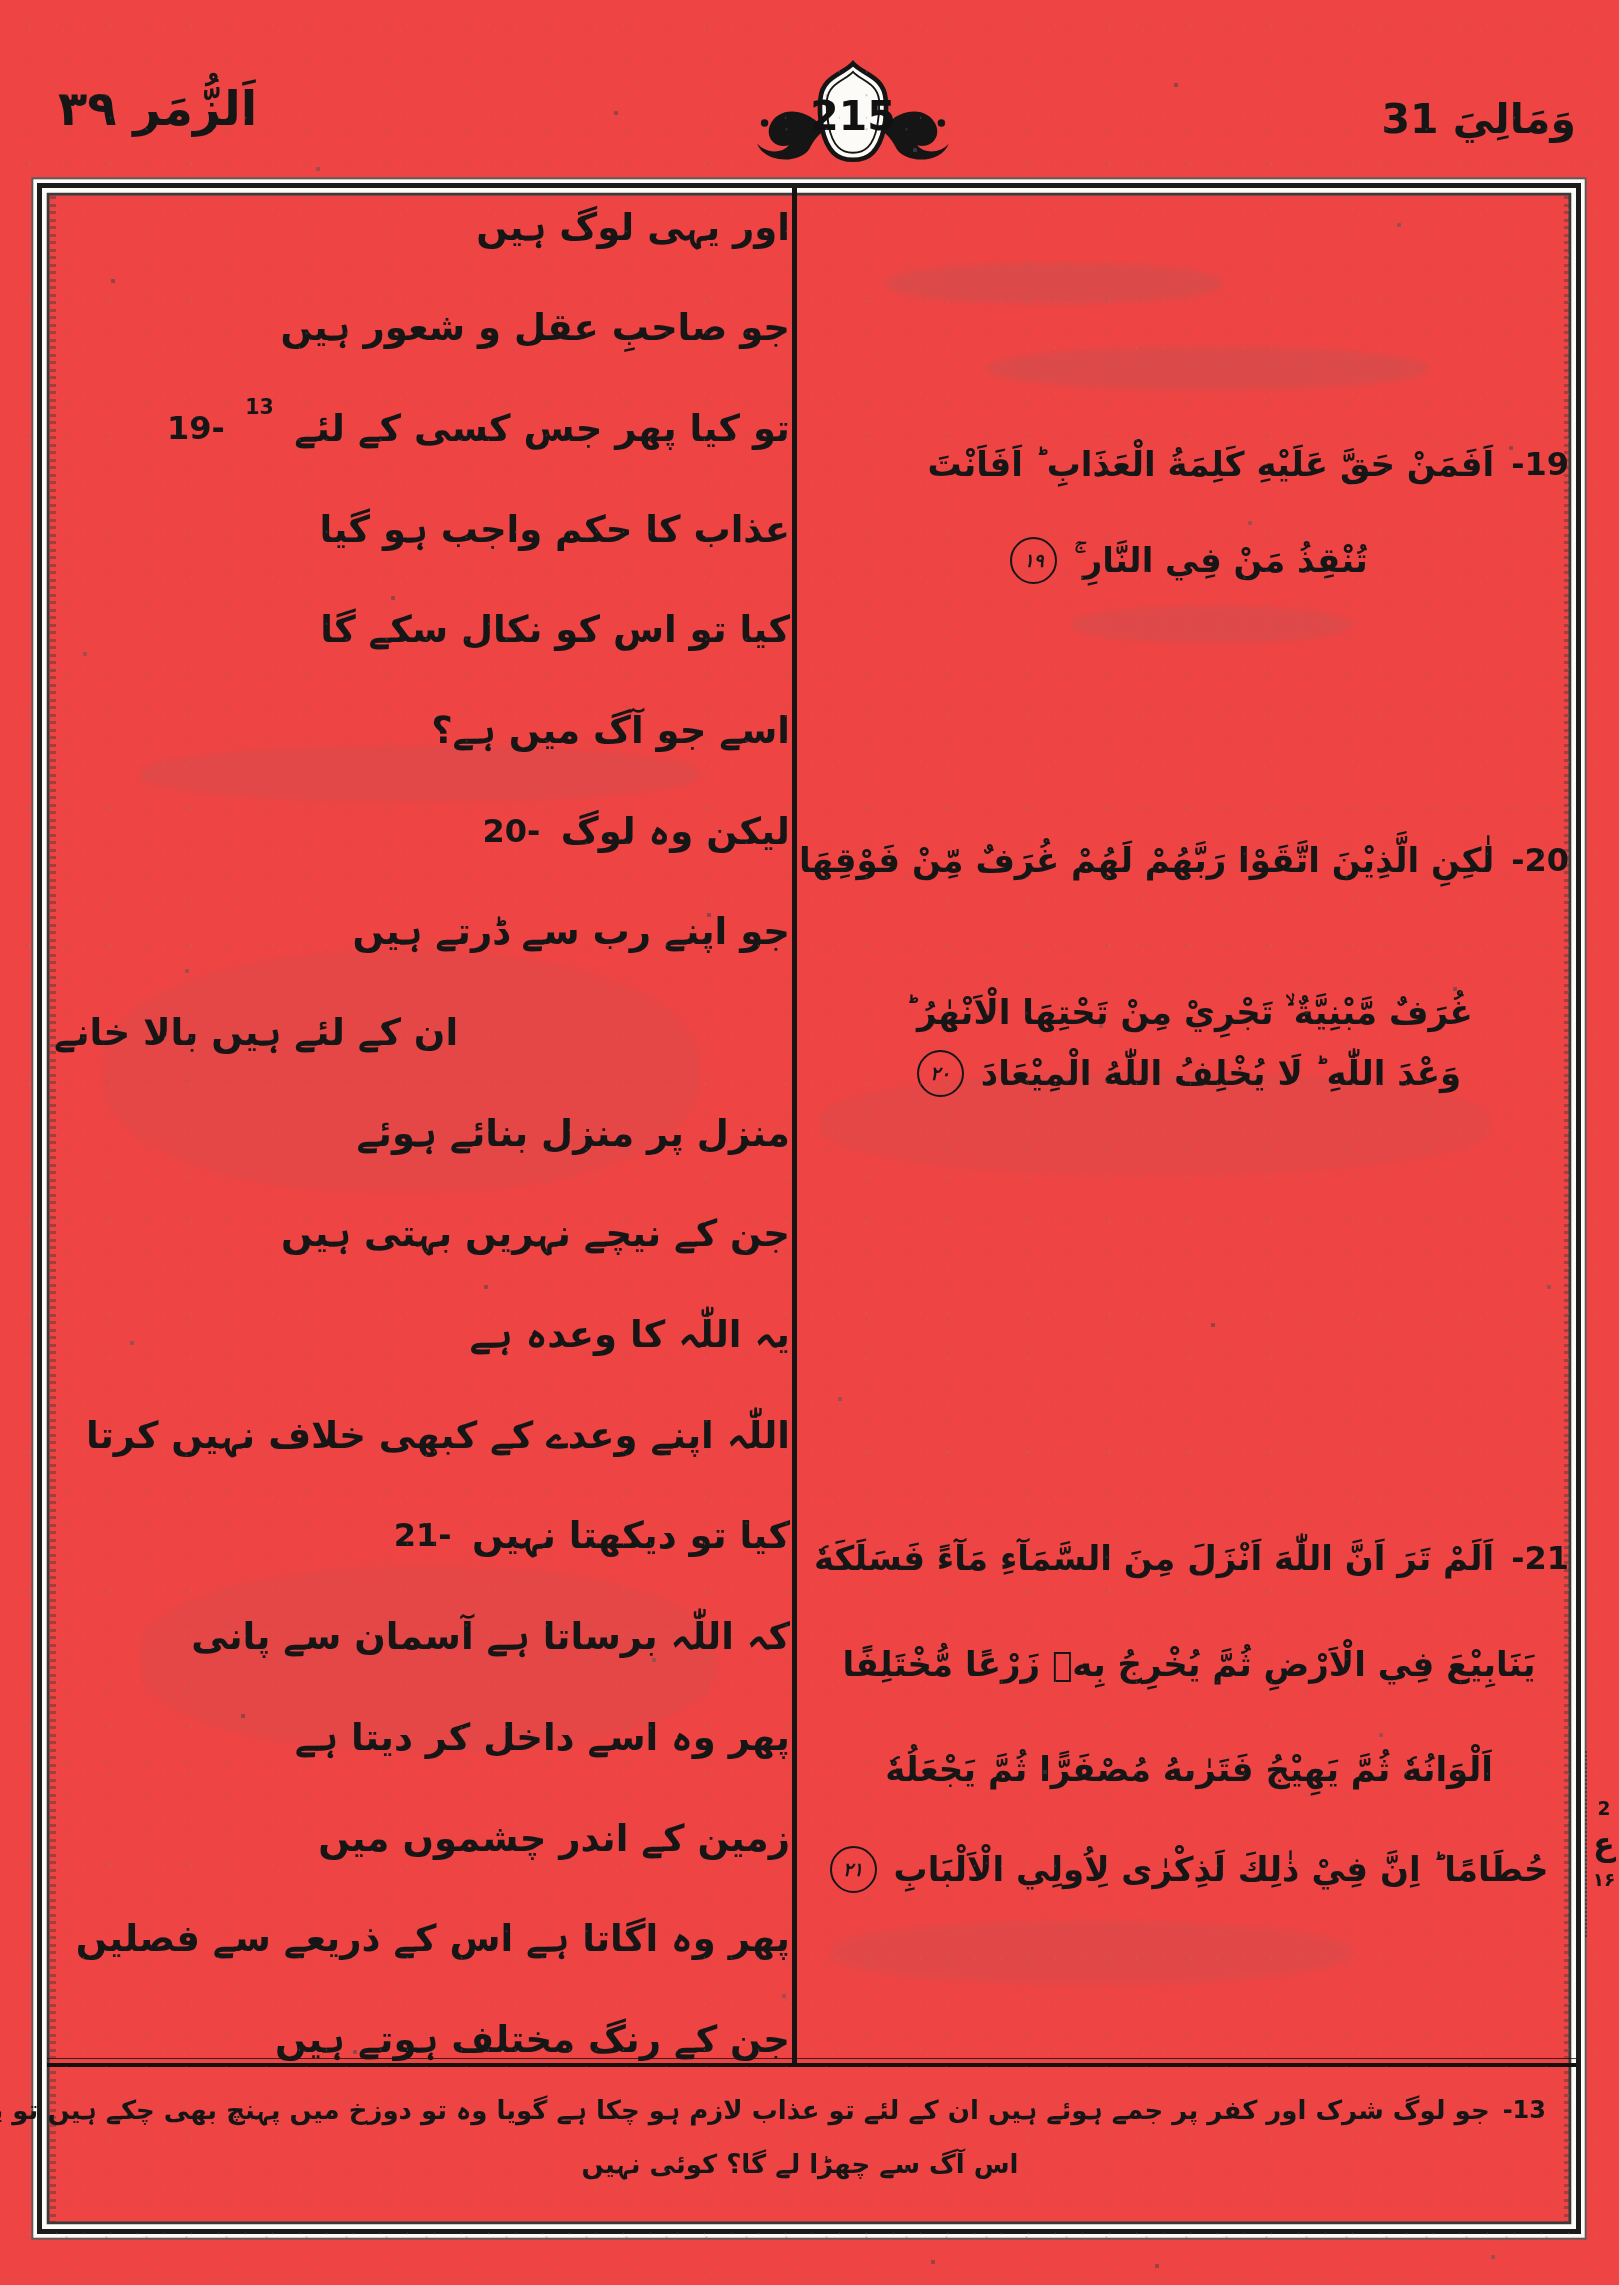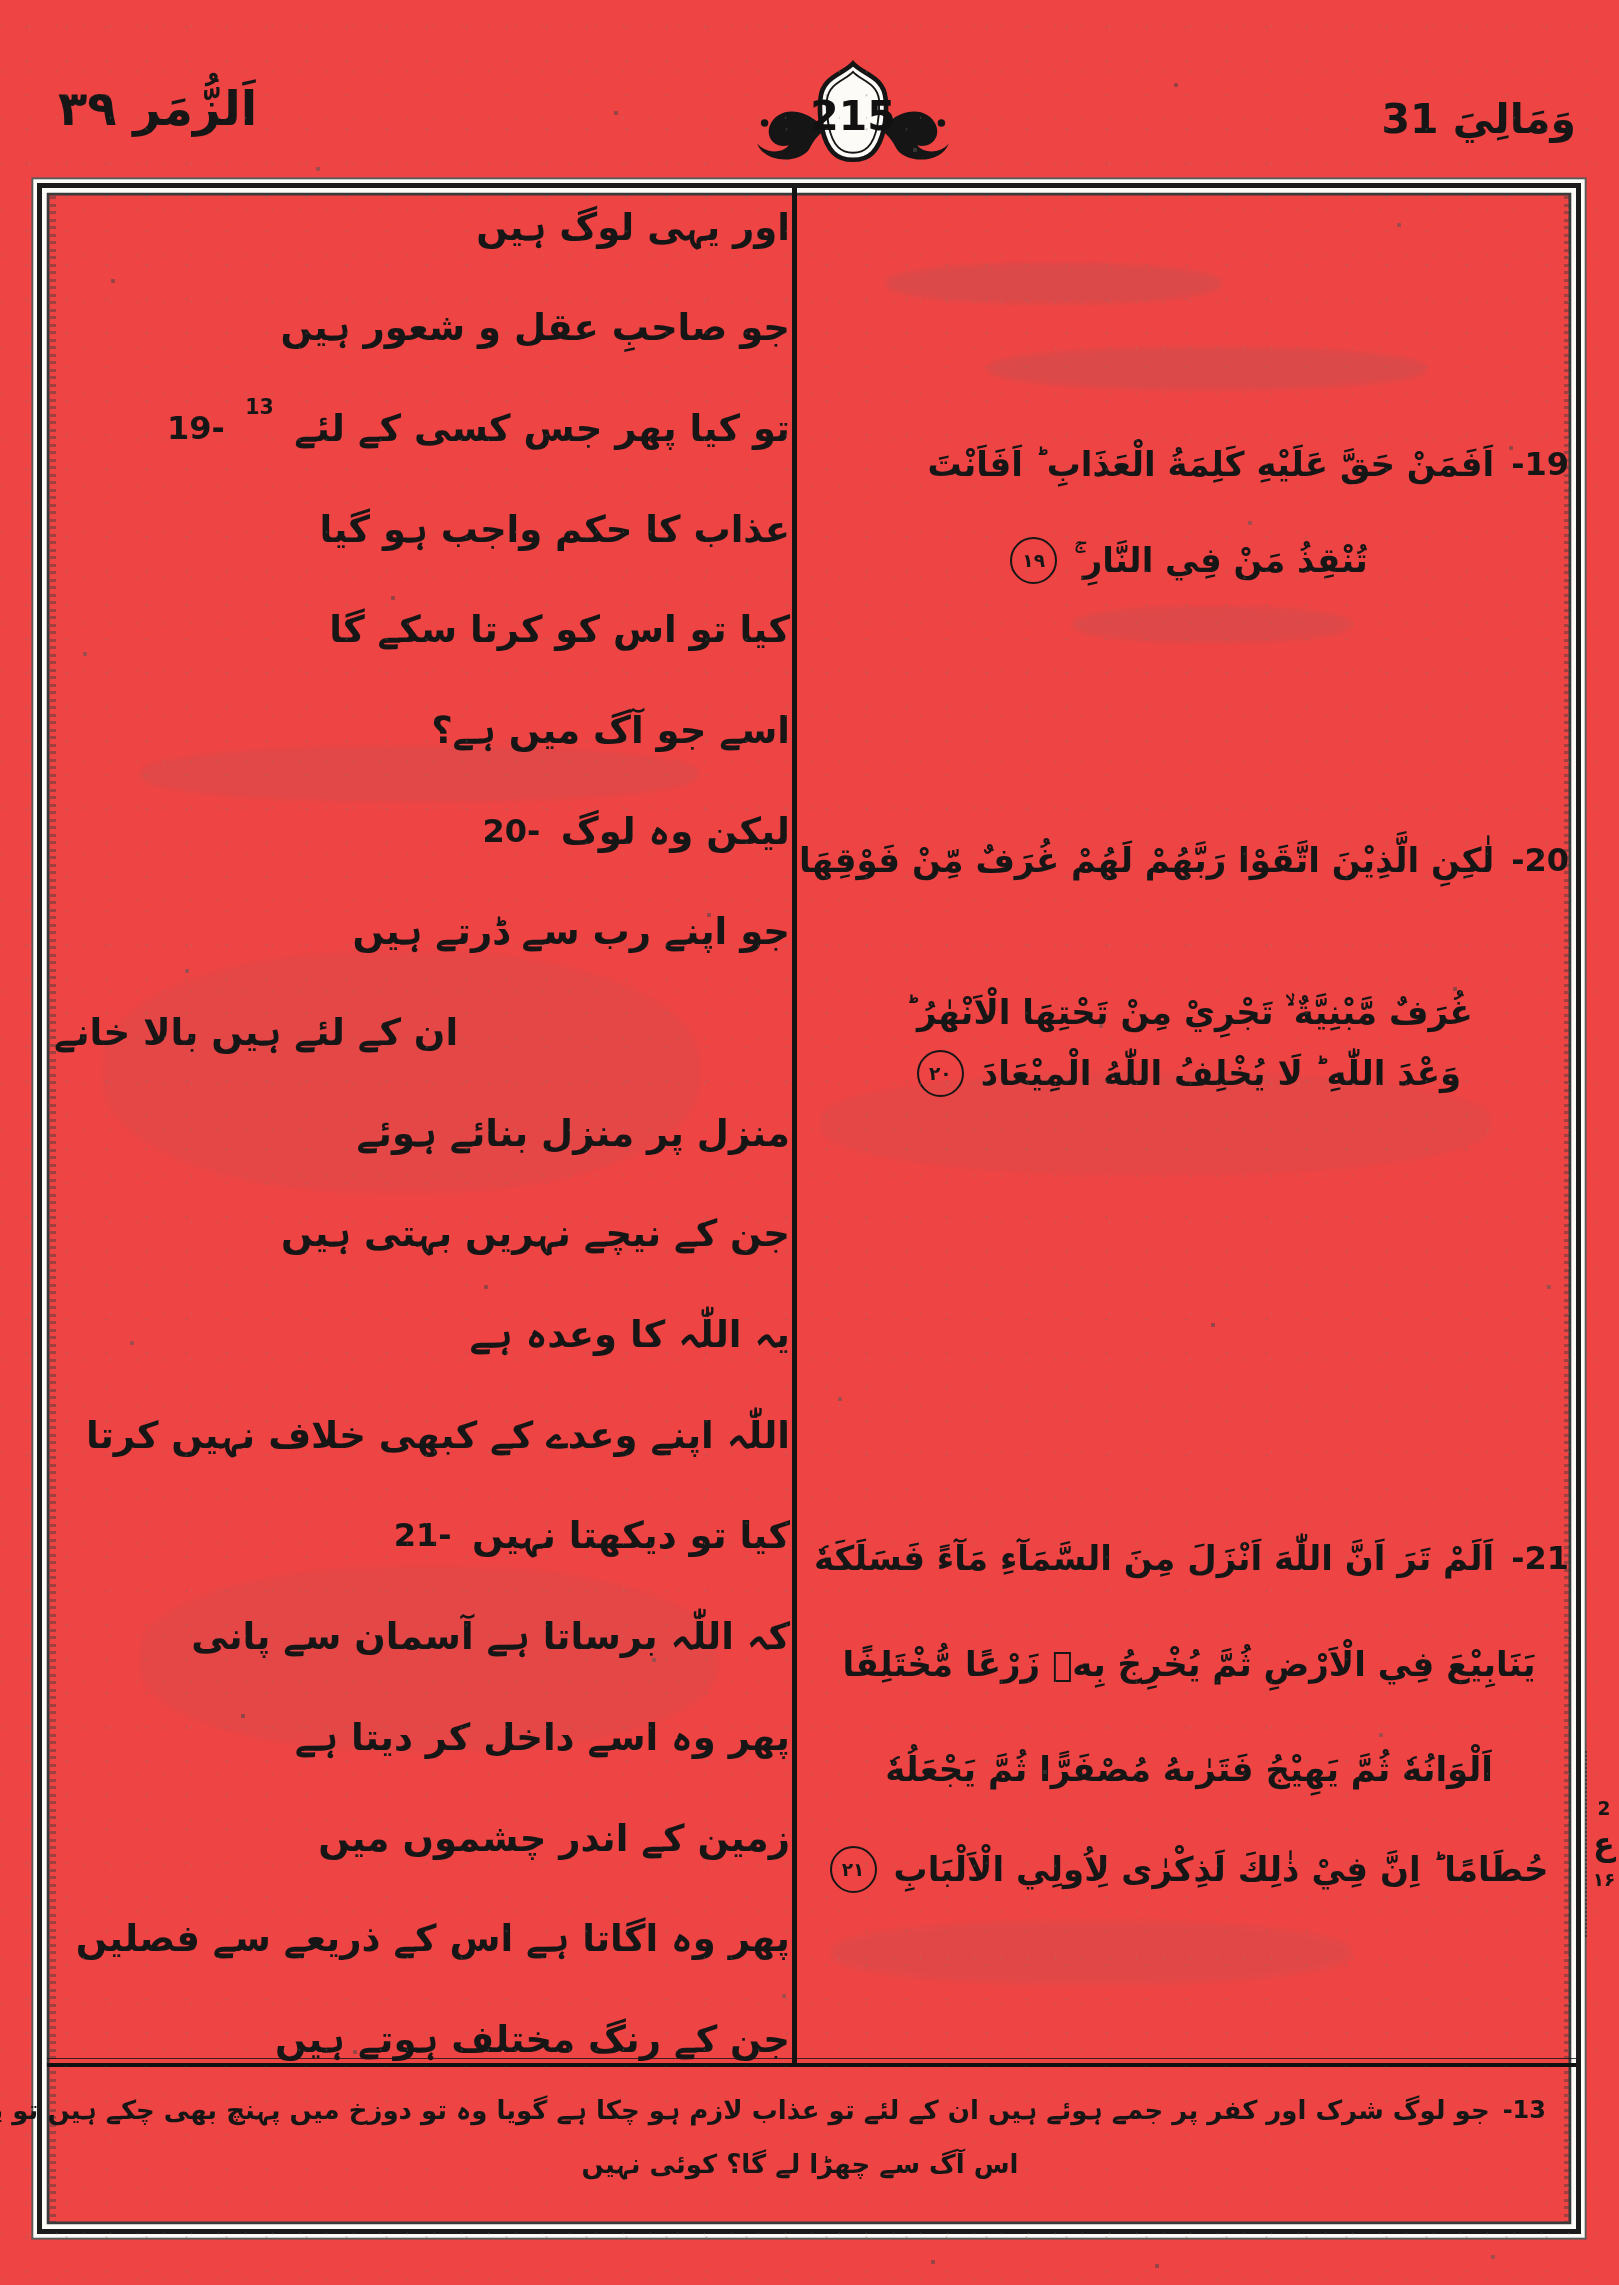--- a/index.html
+++ b/index.html
@@ -54,21 +54,21 @@
     position:absolute;left:809px;width:760px;height:80px;z-index:3;
     display:flex;align-items:center;direction:rtl;column-gap:17px;
     font-weight:bold;font-size:34px;white-space:nowrap;overflow:visible;
   }
   .a-line.center{justify-content:center;}
   .a-text{white-space:nowrap;}
   .v-num{font-size:32px;}
   .ayah-circle{
     display:inline-flex;align-items:center;justify-content:center;
     width:43px;height:43px;border:2.8px solid #161616;border-radius:50%;
-    font-size:18.6px;flex:0 0 auto;
+    font-size:18.6px;flex:0 0 auto;font-style:italic;
   }
 
   
   .u-line{
     position:absolute;left:54px;width:736px;height:58px;z-index:3;
     display:flex;align-items:center;direction:rtl;column-gap:20.5px;
     font-weight:bold;font-size:37px;white-space:nowrap;
   }
   .u-text{white-space:nowrap;}
   .u-num{font-size:32px;direction:ltr;unicode-bidi:bidi-override;}
@@ -177,21 +177,21 @@
       </div>
       <div class="u-line" style="top: 399px; padding-left: 0px; padding-right: 9.3px;">
         <span class="u-text">تو کیا پھر جس کسی کے لئے</span>
         <sup class="u-sup">13</sup>
         <span class="u-num">19-</span>
       </div>
       <div class="u-line" style="top: 500px; padding-left: 0px; padding-right: 51px;">
         <span class="u-text">عذاب کا حکم واجب ہو گیا</span>
       </div>
       <div class="u-line" style="top: 600px; padding-left: 0px; padding-right: 51px;">
-        <span class="u-text">کیا تو اس کو کرتا سکے گا</span>
+        <span class="u-text">کیا تو اس کو نکال سکے گا</span>
       </div>
       <div class="u-line" style="top: 701px; padding-left: 0px; padding-right: 61px;">
         <span class="u-text">اسے جو آگ میں ہے؟</span>
       </div>
       <div class="u-line" style="top: 802px; padding-left: 0px; padding-right: 112px;">
         <span class="u-text">لیکن وہ لوگ</span>
         <span class="u-num">20-</span>
       </div>
       <div class="u-line" style="top: 902px; padding-left: 0px; padding-right: 56px;">
         <span class="u-text">جو اپنے رب سے ڈرتے ہیں</span>

